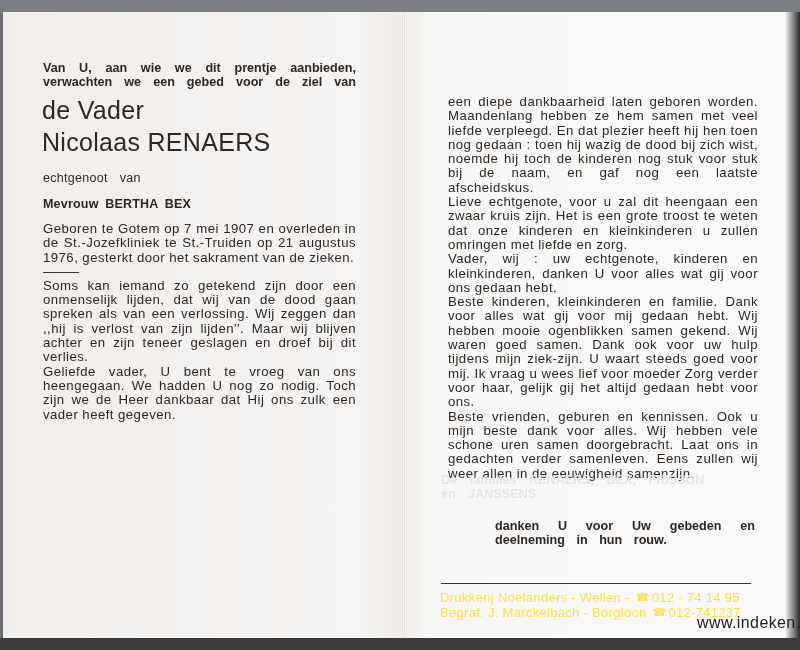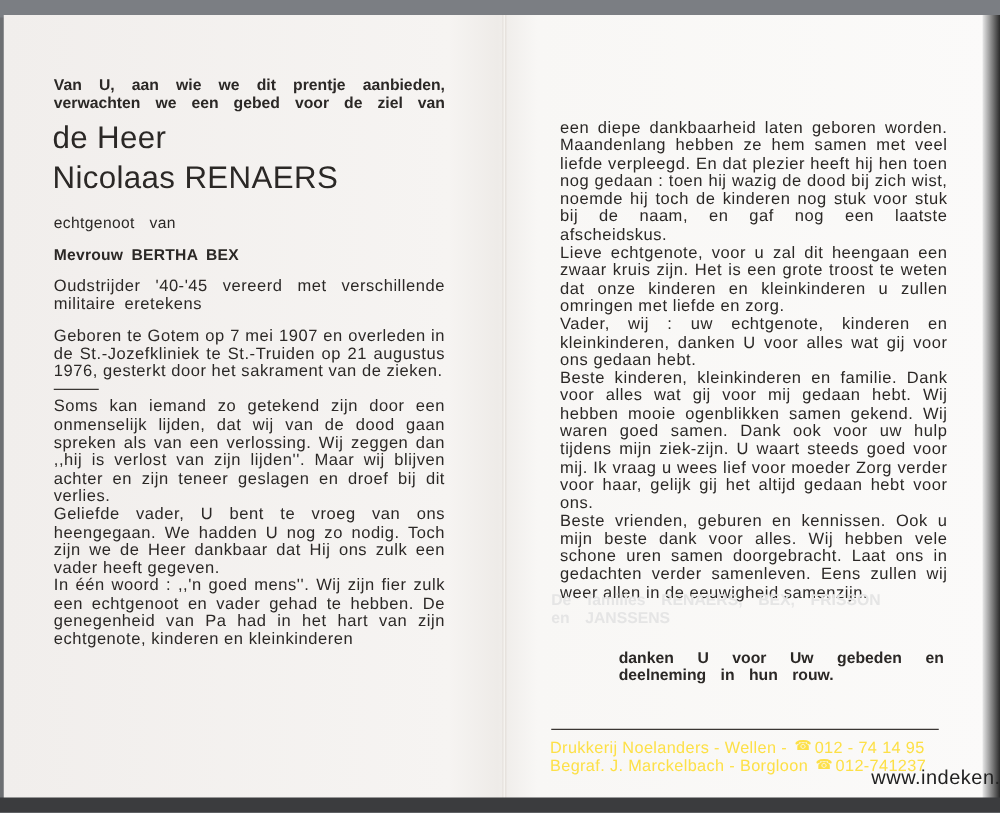--- a/index.html
+++ b/index.html
@@ -43,33 +43,31 @@
 <body>
 
 <div class="top-strip"></div>
 <div class="card"></div>
 <div class="fold"></div>
 <div class="right-edge"></div>
 <div class="bottom-strip"></div>
 
 <div class="col left-col">
   <p class="intro">Van U, aan wie we dit prentje aanbieden, verwachten we een gebed voor de ziel van</p>
-  <div class="title1">de Heer</div>
+  <div class="title1">de Vader</div>
   <div class="title2">Nicolaas RENAERS</div>
   <div class="spouse-label">echtgenoot van</div>
   <div class="spouse-name">
     <span class="pre">Mevrouw</span>
     <span>BERTHA BEX</span>
   </div>
-  <p class="p block p-wide" style="margin-top:11px;">Oudstrijder '40-'45 vereerd met verschillende militaire eretekens</p>
   <p class="p block" style="margin-top:11px;">Geboren te Gotem op 7 mei 1907 en overleden in de St.-Jozefkliniek te St.-Truiden op 21 augustus 1976, gesterkt door het sakrament van de zieken.</p>
   <div class="rule-short"></div>
   <p class="p">Soms kan iemand zo getekend zijn door een onmenselijk lijden, dat wij van de dood gaan spreken als van een verlossing. Wij zeggen dan ,,hij is verlost van zijn lijden''. Maar wij blijven achter en zijn teneer geslagen en droef bij dit verlies.</p>
   <p class="p">Geliefde vader, U bent te vroeg van ons heengegaan. We hadden U nog zo nodig. Toch zijn we de Heer dankbaar dat Hij ons zulk een vader heeft gegeven.</p>
-  <p class="p">In één woord : ,,'n goed mens''. Wij zijn fier zulk een echtgenoot en vader gehad te hebben. De genegenheid van Pa had in het hart van zijn echtgenote, kinderen en kleinkinderen</p>
 </div>
 
 <div class="col right-col">
   <p class="p">een diepe dankbaarheid laten geboren worden. Maandenlang hebben ze hem samen met veel liefde verpleegd. En dat plezier heeft hij hen toen nog gedaan : toen hij wazig de dood bij zich wist, noemde hij toch de kinderen nog stuk voor stuk bij de naam, en gaf nog een laatste afscheidskus.</p>
   <p class="p">Lieve echtgenote, voor u zal dit heengaan een zwaar kruis zijn. Het is een grote troost te weten dat onze kinderen en kleinkinderen u zullen omringen met liefde en zorg.</p>
   <p class="p">Vader, wij : uw echtgenote, kinderen en kleinkinderen, danken U voor alles wat gij voor ons gedaan hebt.</p>
   <p class="p">Beste kinderen, kleinkinderen en familie. Dank voor alles wat gij voor mij gedaan hebt. Wij hebben mooie ogenblikken samen gekend. Wij waren goed samen. Dank ook voor uw hulp tijdens mijn ziek-zijn. U waart steeds goed voor mij. Ik vraag u wees lief voor moeder Zorg verder voor haar, gelijk gij het altijd gedaan hebt voor ons.</p>
   <p class="p">Beste vrienden, geburen en kennissen. Ook u mijn beste dank voor alles. Wij hebben vele schone uren samen doorgebracht. Laat ons in gedachten verder samenleven. Eens zullen wij weer allen in de eeuwigheid samenzijn.</p>
 </div>
 

